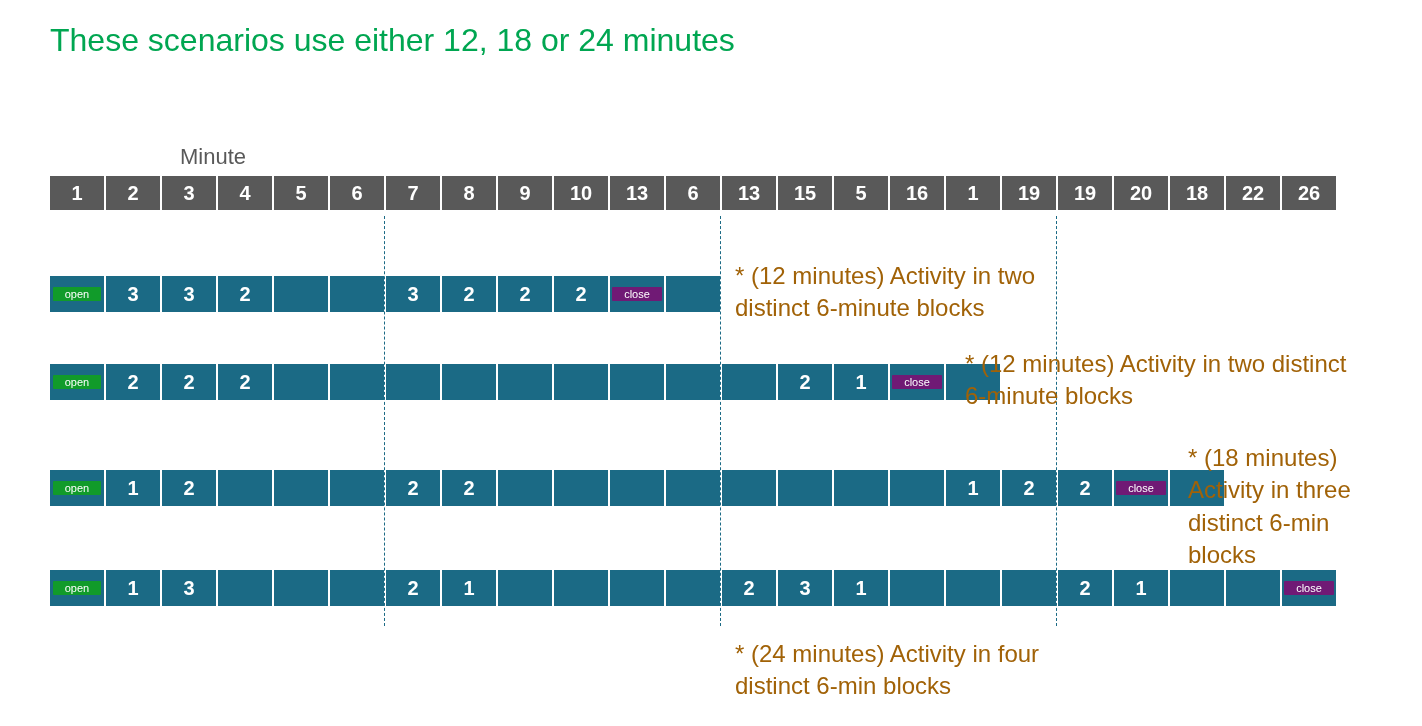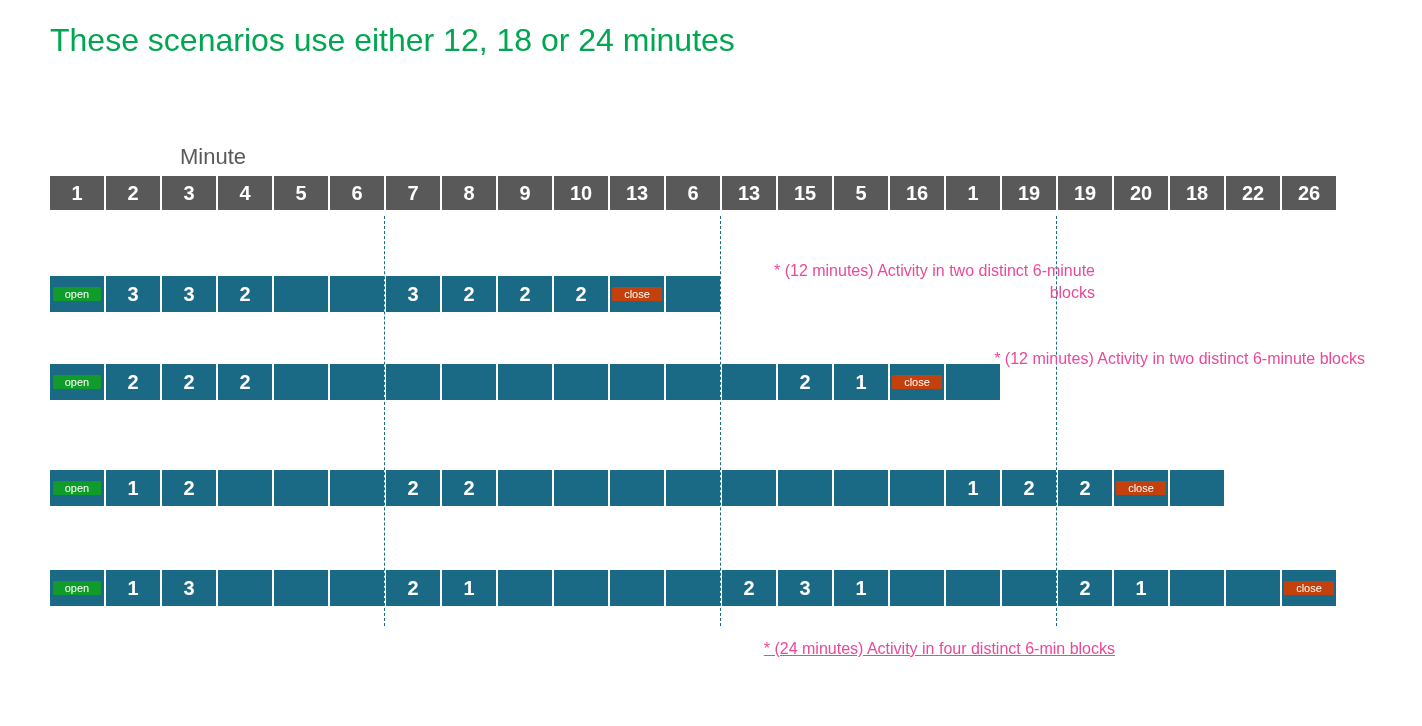--- a/index.html
+++ b/index.html
@@ -61,27 +61,26 @@
   }
   .badge {
     font-size: 11px;
     font-weight: 400;
     padding: 1px 12px;
     border-radius: 1px;
     line-height: 1.1;
     text-align: right;
   }
   .badge.open  { background: #119b2a; color: #ffffff; }
-  .badge.close { background: #c2410c; color: #ffffff; }
+  .badge.close { background: #701a75; color: #ffffff; }
   .note {
     position: absolute;
-    font-size: 16px;
-    color: #ec4899;
+    font-size: 24px;
+    color: #a16207;
     line-height: 1.35;
-    text-align: right;
   }
   .vline {
     position: absolute;
     top: 216px;
     height: 410px;
     border-left: 1px dashed #1b6a85;
   }
 </style>
 </head>
 <body>
@@ -195,20 +194,21 @@
         <div class="scenario-cell"></div>
         <div class="scenario-cell">1</div>
         <div class="scenario-cell">2</div>
         <div class="scenario-cell">2</div>
         <div class="scenario-cell">
           <span class="badge close">close</span>
         </div>
         <div class="scenario-cell"></div>
       </div>
   </div>
+  <div class="note" style="left:1188px; top:442px; width:210px;">* (18 minutes) Activity in three distinct 6-min blocks</div>
 
   <div class="grid" style="top:570px;">
     <div class="scenario-row" id="row-3">
         <div class="scenario-cell">
           <span class="badge open">open</span>
         </div>
         <div class="scenario-cell">1</div>
         <div class="scenario-cell">3</div>
         <div class="scenario-cell"></div>
         <div class="scenario-cell"></div>
@@ -227,15 +227,15 @@
         <div class="scenario-cell"></div>
         <div class="scenario-cell">2</div>
         <div class="scenario-cell">1</div>
         <div class="scenario-cell"></div>
         <div class="scenario-cell"></div>
         <div class="scenario-cell">
           <span class="badge close">close</span>
         </div>
       </div>
   </div>
-  <div class="note" style="left:735px; top:638px; width:380px;text-decoration:underline;">* (24 minutes) Activity in four distinct 6-min blocks</div>
+  <div class="note" style="left:735px; top:638px; width:380px;">* (24 minutes) Activity in four distinct 6-min blocks</div>
 
 </div>
 
 </body></html>

